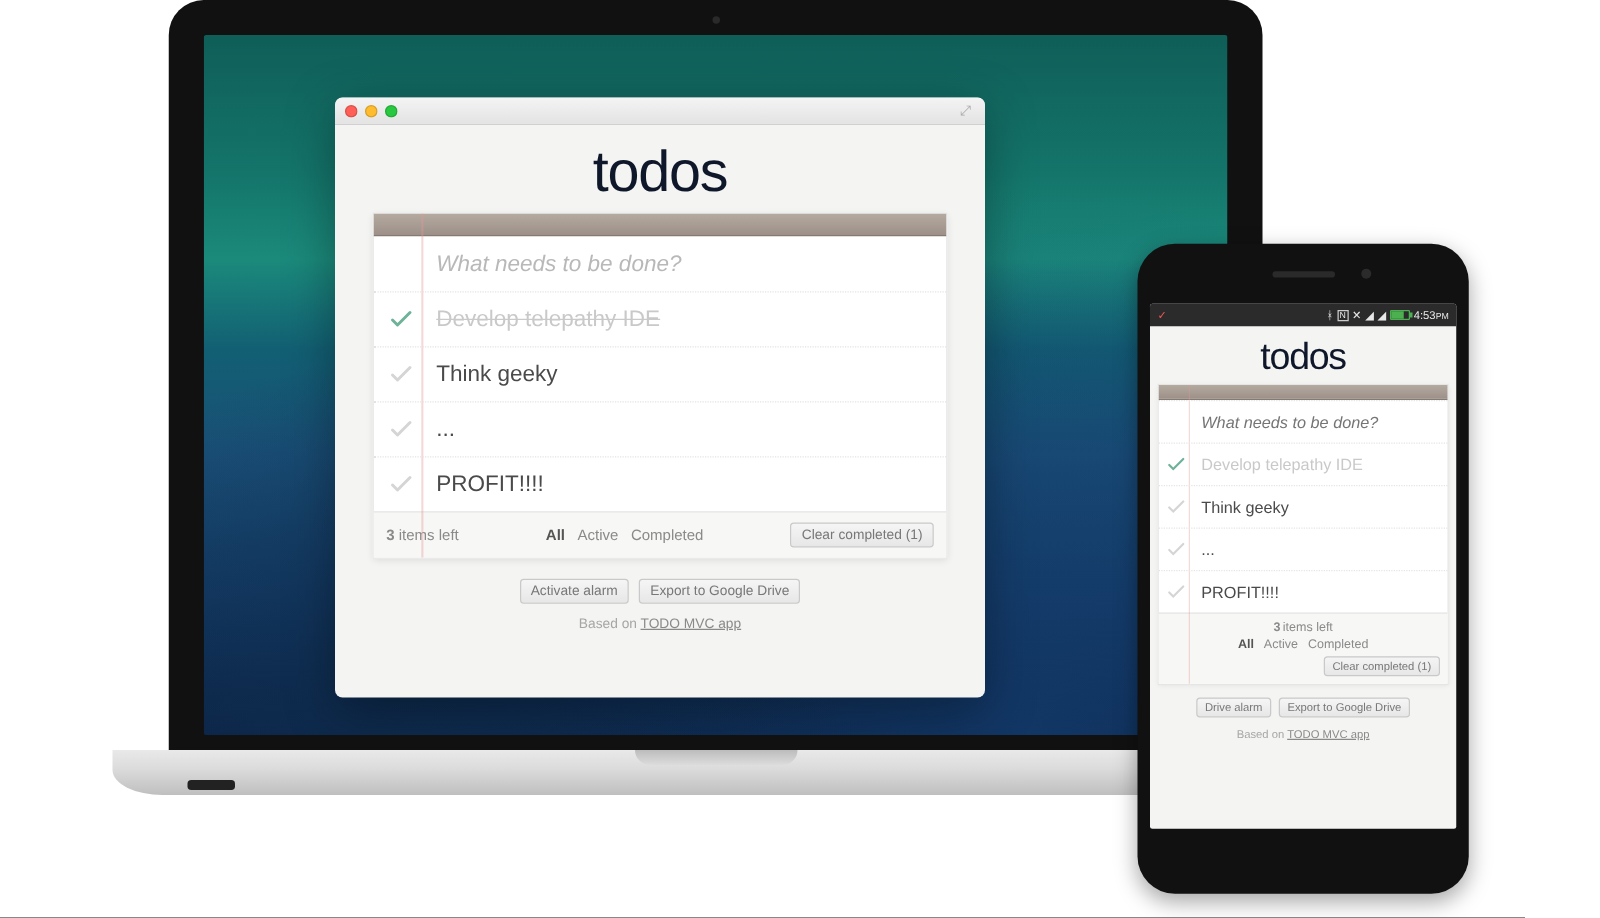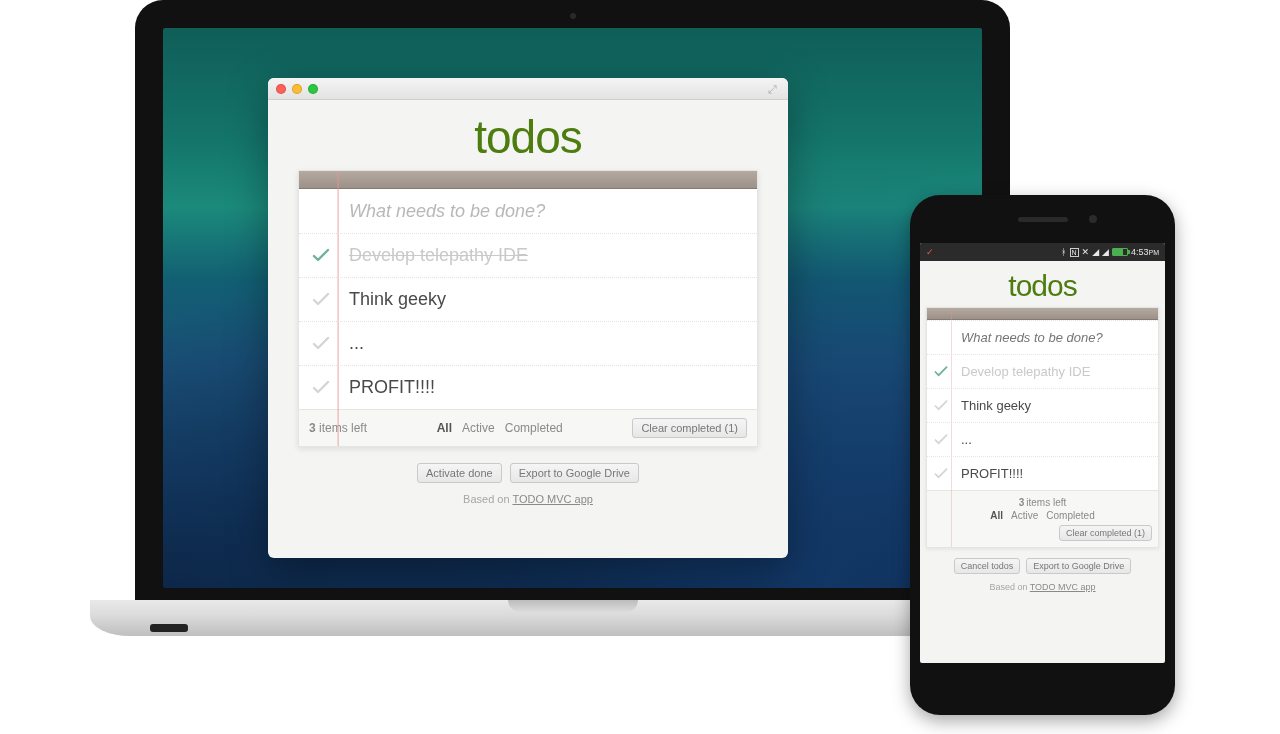--- a/index.html
+++ b/index.html
@@ -97,21 +97,21 @@
     color:#aaa; font-size:11px; line-height:12px;
   }
 
   .app-body {
     padding: 10px 30px 18px 30px;
   }
   .app-title {
     text-align:center;
     font-size: 46px;
     font-weight: 200;
-    color: #4d7c0f;
+    color: #0f172a;
     letter-spacing: -1px;
     margin-bottom: 6px;
   }
 
   .todo-card {
     background: #fff;
     border:1px solid #e5e5e5;
     box-shadow: 0 2px 6px rgba(0,0,0,.10);
     position:relative;
   }
@@ -316,21 +316,21 @@
                 <span class="active">All</span>
                 <span>Active</span>
                 <span>Completed</span>
               </span>
               <button class="clear-btn">Clear completed (1)</button>
             </div>
           </div>
 
           <div class="below-card">
             <div class="btn-row">
-              <button class="small-btn">Activate done</button>
+              <button class="small-btn">Activate alarm</button>
               <button class="small-btn">Export to Google Drive</button>
             </div>
             <div class="credit">
               <span>Based on </span><a href="#">TODO MVC app</a>
             </div>
           </div>
         </div>
       </div>
 
     </div>
@@ -415,21 +415,21 @@
             <span>Active</span>
             <span>Completed</span>
           </div>
           <div class="phone-clear-row">
             <button class="tiny-btn">Clear completed (1)</button>
           </div>
         </div>
       </div>
 
       <div class="phone-btn-row">
-        <button class="tiny-btn">Cancel todos</button>
+        <button class="tiny-btn">Drive alarm</button>
         <button class="tiny-btn">Export to Google Drive</button>
       </div>
       <div class="phone-credit">
         <span>Based on </span><a href="#" style="color:#8a8a8a;text-decoration:underline;">TODO MVC app</a>
       </div>
     </div>
   </div>
 </div>
 
 </body></html>

